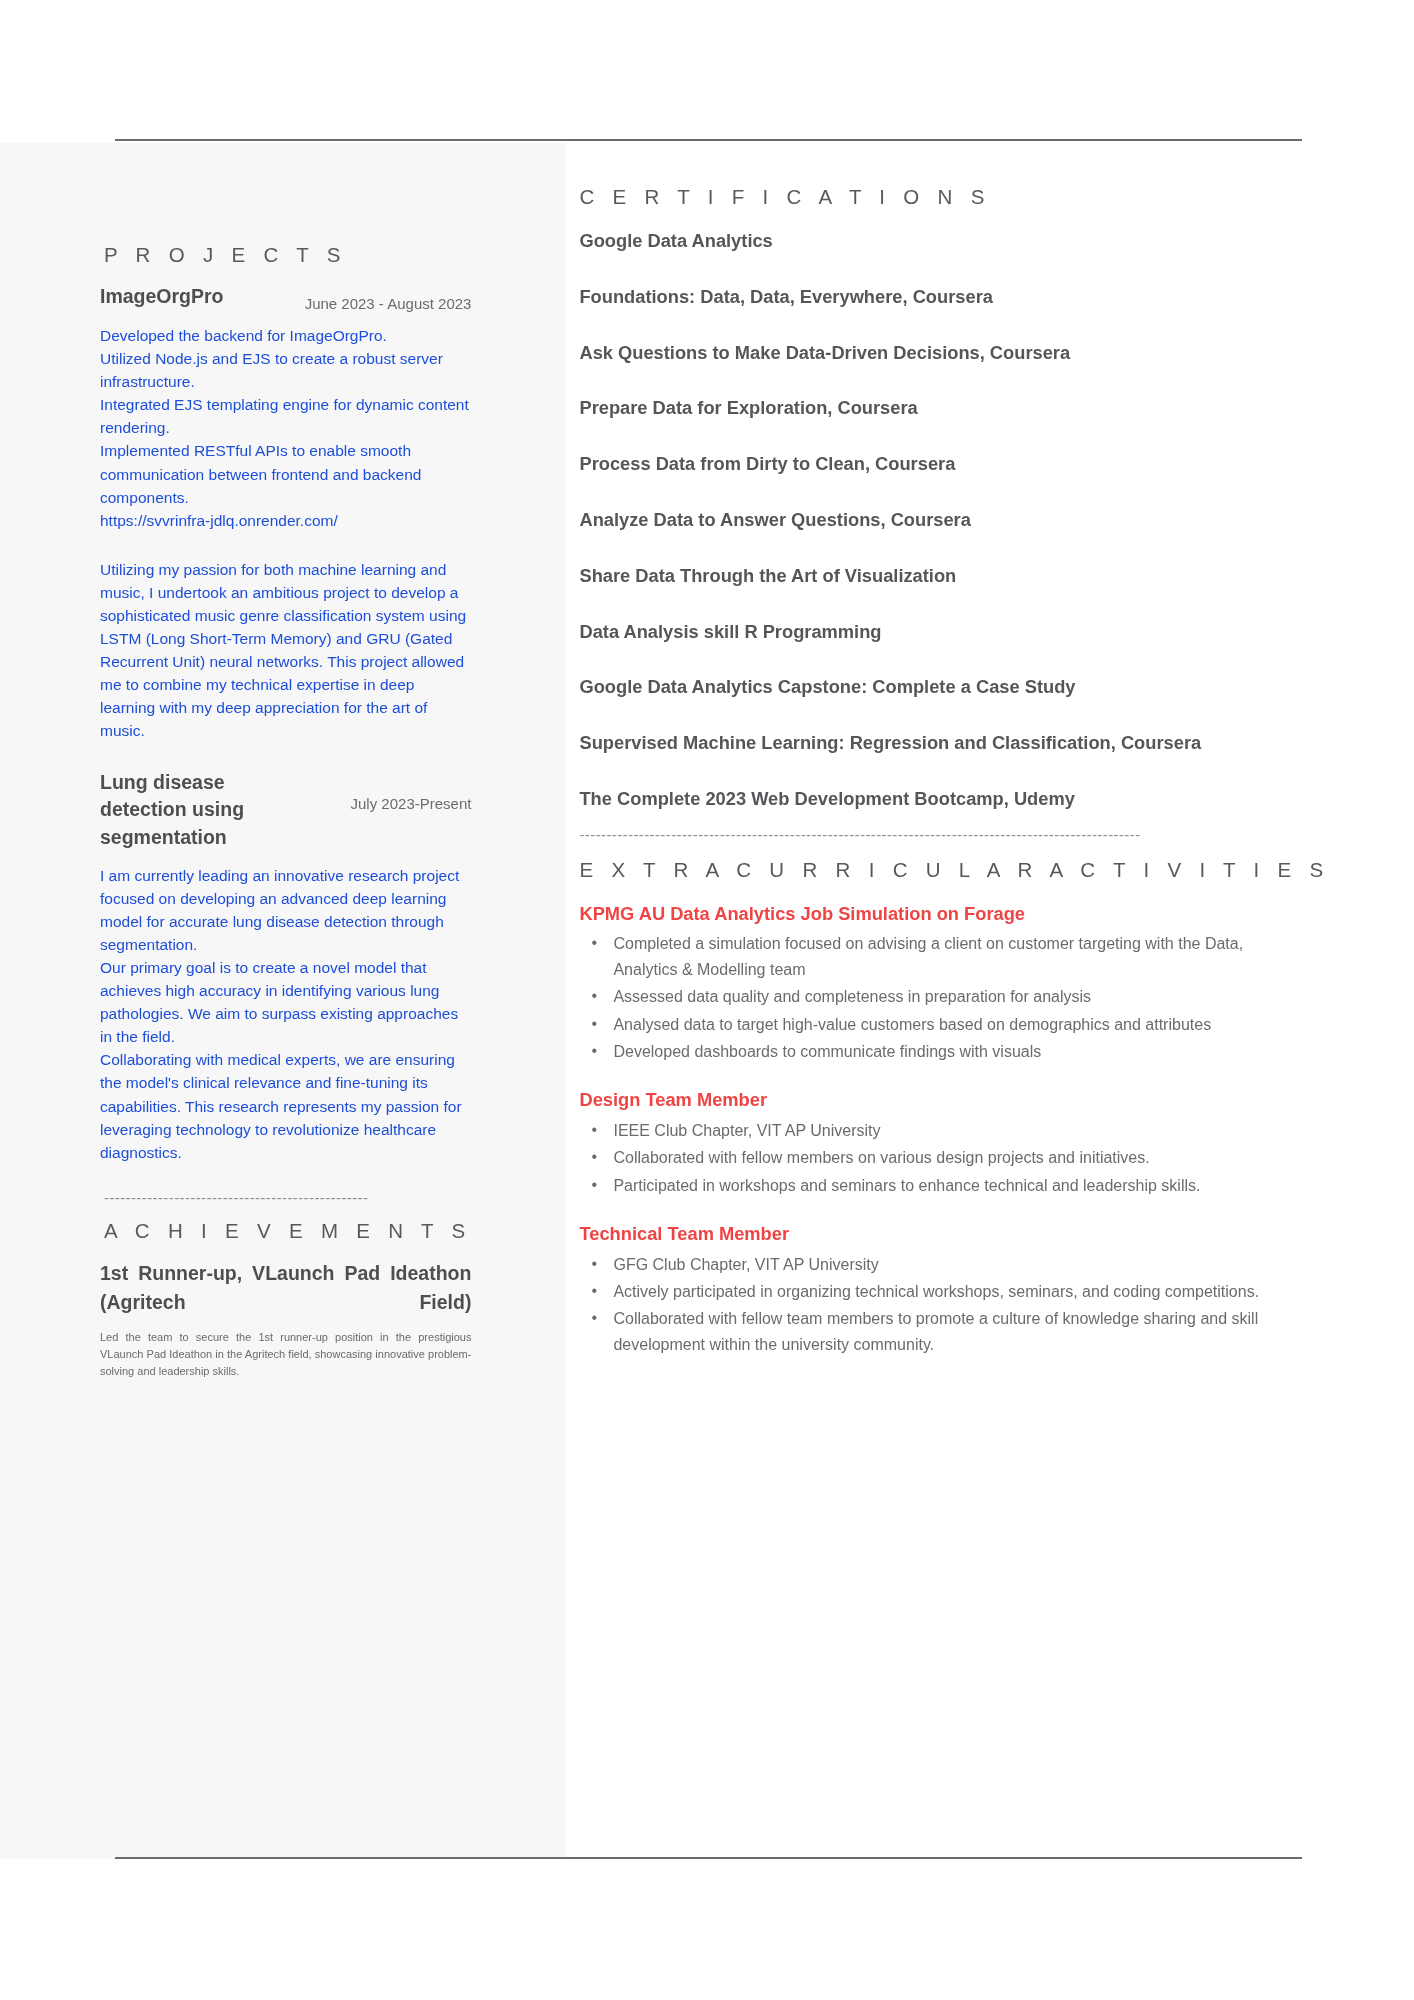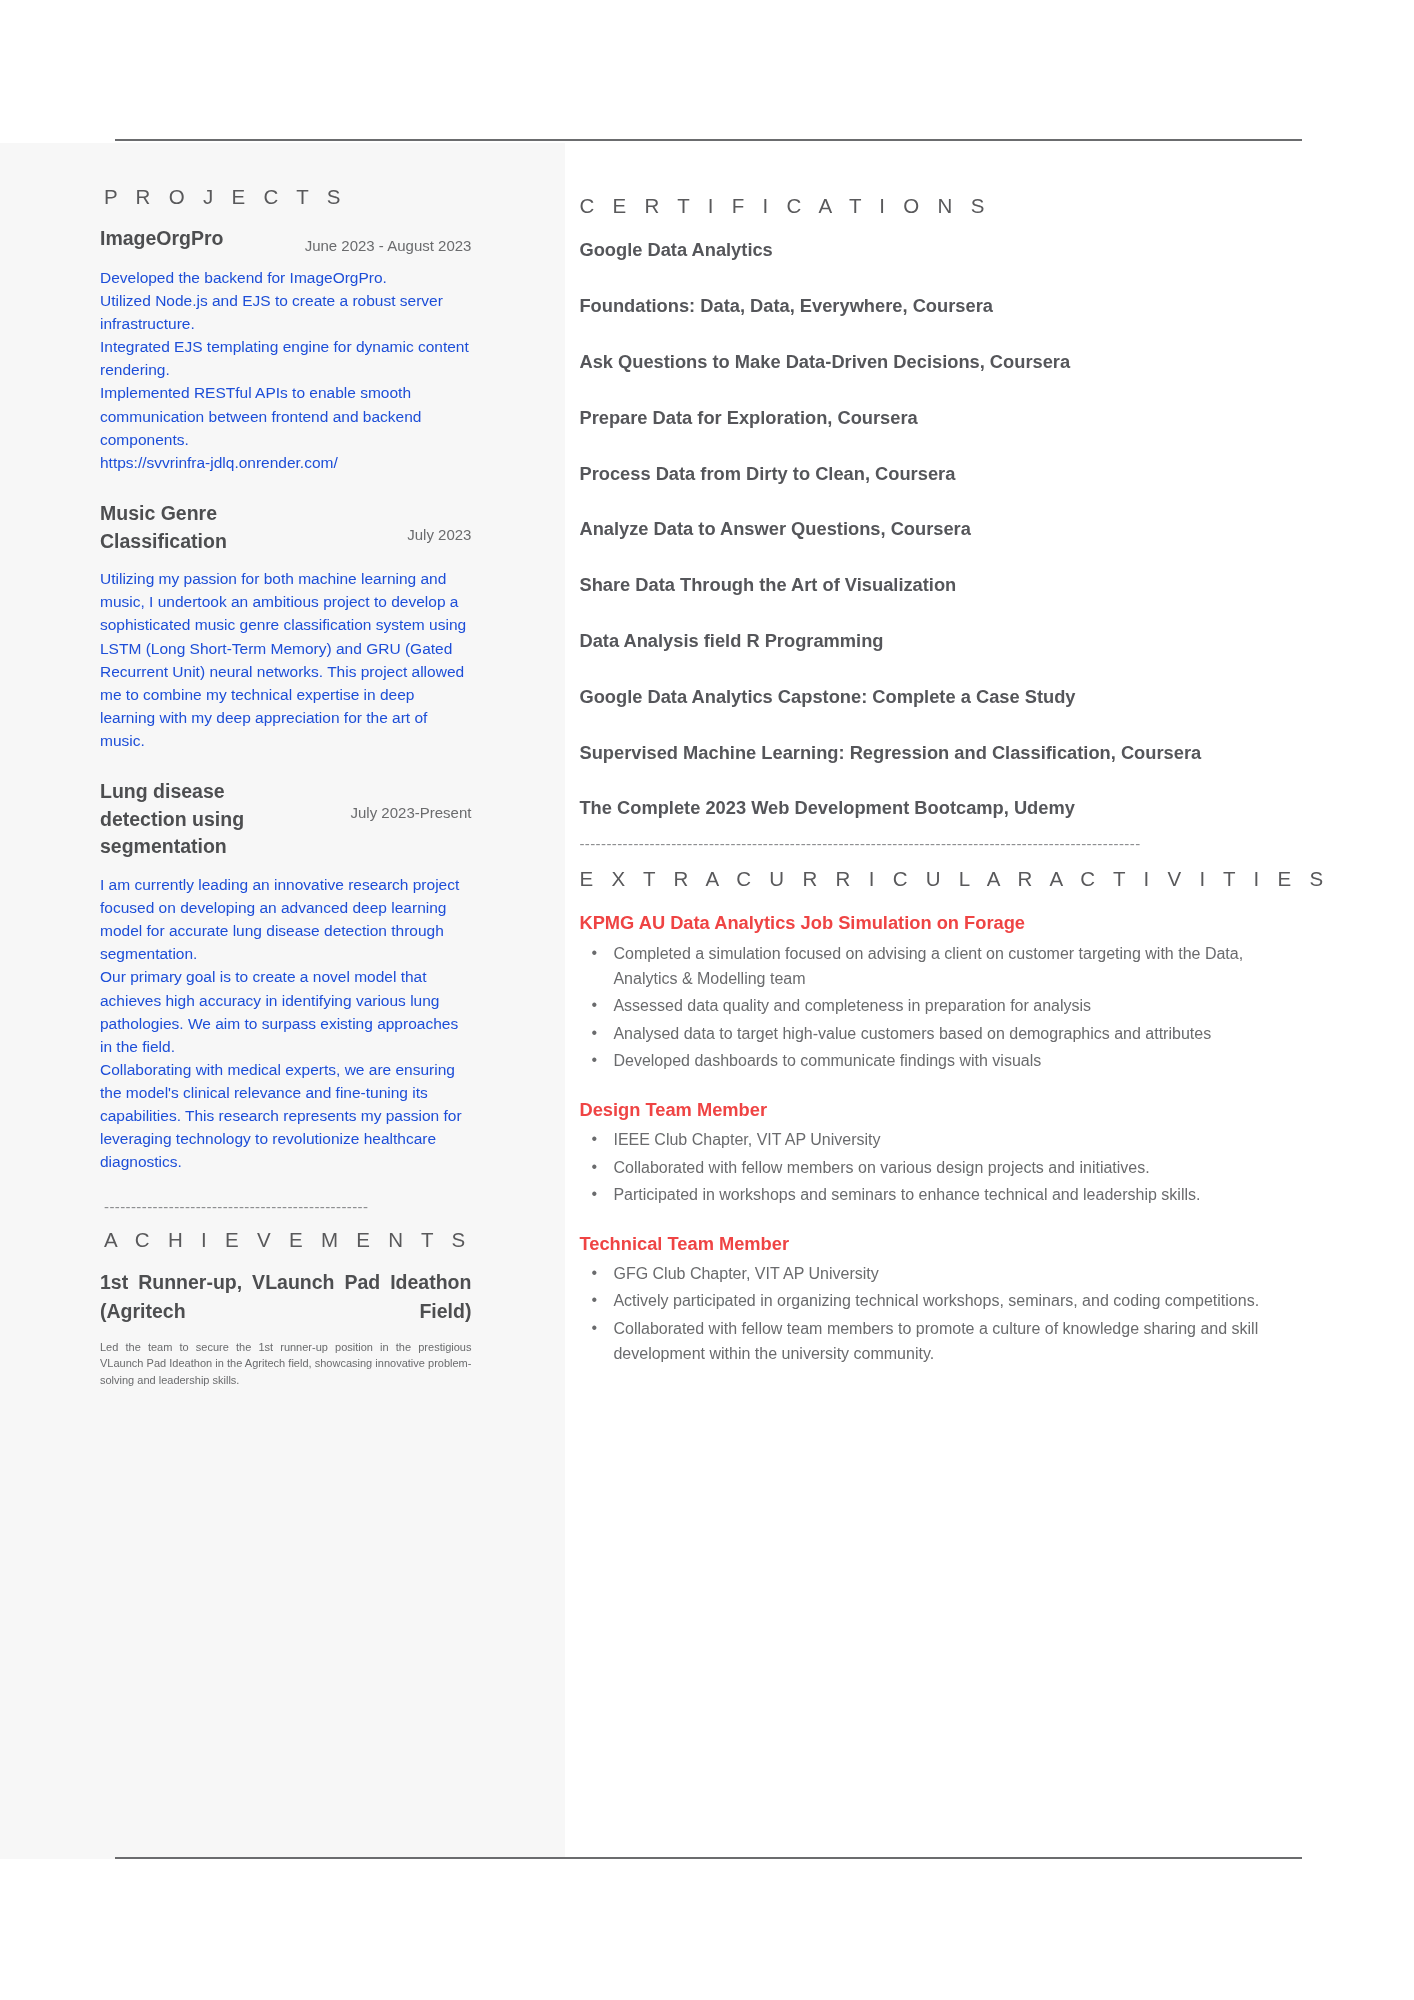--- a/index.html
+++ b/index.html
@@ -207,24 +207,20 @@
             <div class="project-date">June 2023 - August 2023</div>
           </div>
           <div class="project-body">Developed the backend for ImageOrgPro.
 Utilized Node.js and EJS to create a robust server infrastructure.
 Integrated EJS templating engine for dynamic content rendering.
 Implemented RESTful APIs to enable smooth communication between frontend and backend components.
 https://svvrinfra-jdlq.onrender.com/</div>
         </div>
 
         <div class="project">
-          <div class="project-head">
-            <div class="project-name wrap">Music Genre Classification</div>
-            <div class="project-date mid">July 2023</div>
-          </div>
           <div class="project-body">Utilizing my passion for both machine learning and music, I undertook an ambitious project to develop a sophisticated music genre classification system using LSTM (Long Short-Term Memory) and GRU (Gated Recurrent Unit) neural networks. This project allowed me to combine my technical expertise in deep learning with my deep appreciation for the art of music.</div>
         </div>
 
         <div class="project">
           <div class="project-head">
             <div class="project-name wrap">Lung disease detection using segmentation</div>
             <div class="project-date mid">July 2023-Present</div>
           </div>
           <div class="project-body">I am currently leading an innovative research project focused on developing an advanced deep learning model for accurate lung disease detection through segmentation.
 Our primary goal is to create a novel model that achieves high accuracy in identifying various lung pathologies. We aim to surpass existing approaches in the field.
@@ -243,21 +239,21 @@
 
         <div class="section-title right">C E R T I F I C A T I O N S</div>
 
         <div class="cert-item">Google Data Analytics</div>
         <div class="cert-item">Foundations: Data, Data, Everywhere, Coursera</div>
         <div class="cert-item">Ask Questions to Make Data-Driven Decisions, Coursera</div>
         <div class="cert-item">Prepare Data for Exploration, Coursera</div>
         <div class="cert-item">Process Data from Dirty to Clean, Coursera</div>
         <div class="cert-item">Analyze Data to Answer Questions, Coursera</div>
         <div class="cert-item">Share Data Through the Art of Visualization</div>
-        <div class="cert-item">Data Analysis field R Programming</div>
+        <div class="cert-item">Data Analysis skill R Programming</div>
         <div class="cert-item">Google Data Analytics Capstone: Complete a Case Study</div>
         <div class="cert-item">Supervised Machine Learning: Regression and Classification, Coursera</div>
         <div class="cert-item last">The Complete 2023 Web Development Bootcamp, Udemy</div>
 
         <div class="dashed-sep right">--------------------------------------------------------------------------------------------------------</div>
 
         <div class="section-title right">E X T R A C U R R I C U L A R   A C T I V I T I E S</div>
 
         <div class="activity">
           <div class="activity-title">KPMG AU Data Analytics Job Simulation on Forage</div>

